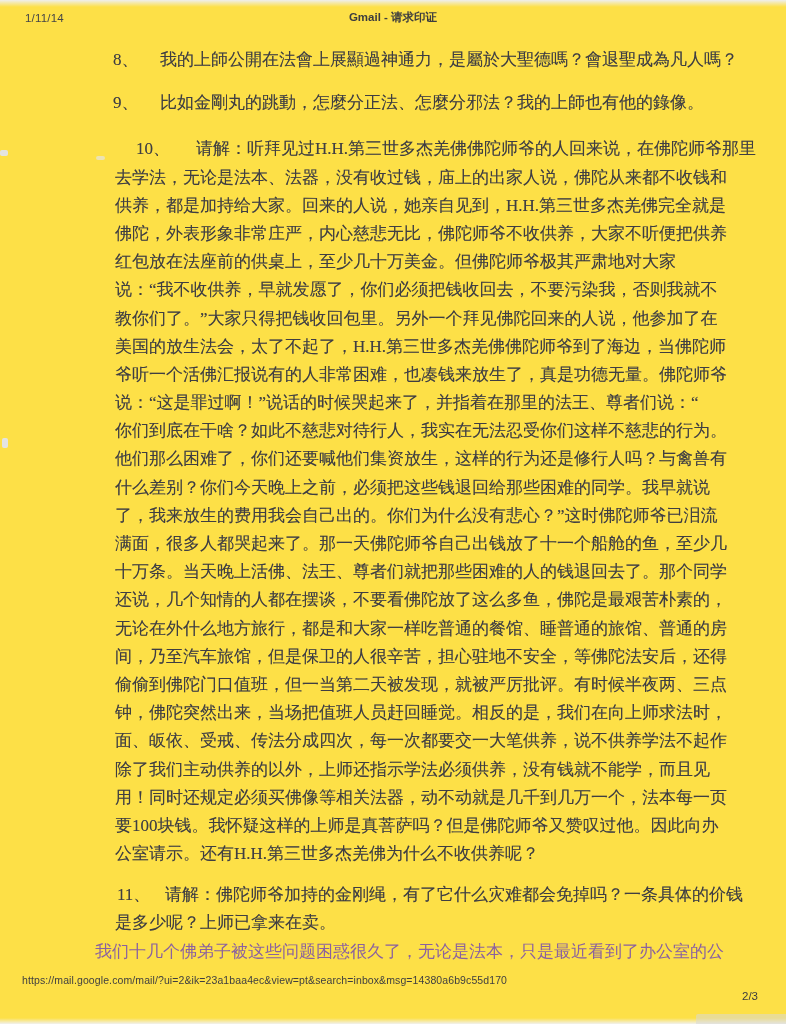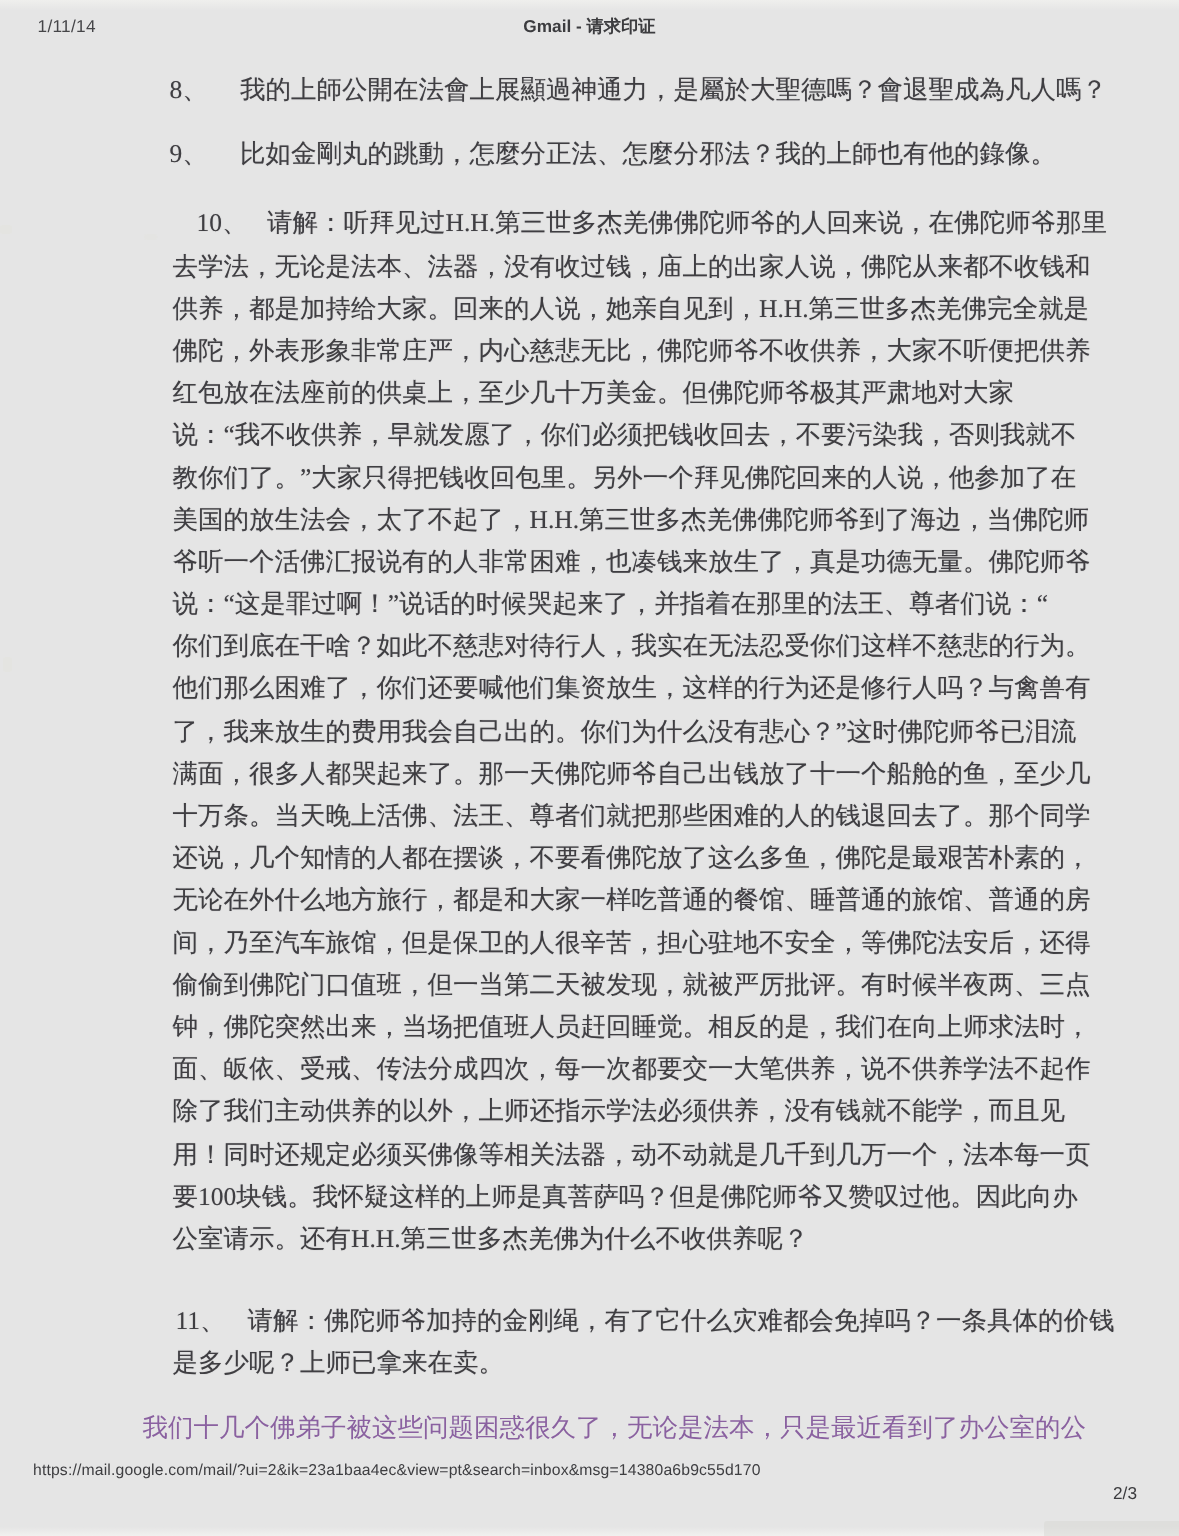--- a/index.html
+++ b/index.html
@@ -1,21 +1,21 @@
 <!DOCTYPE html>
 <html><head>
 <meta charset="utf-8">
 <style>
   html,body{margin:0;padding:0;}
   body{
     width:786px;height:1024px;position:relative;overflow:hidden;
     background:#ffffff;
     font-family:"Liberation Serif","DejaVu Serif",serif;
   }
-  .page{position:absolute;inset:0;background:#e5e5e5;}
+  .page{position:absolute;inset:0;background:#fde047;}
   
   .edge-top{position:absolute;left:0;top:0;width:786px;height:7px;
     background:linear-gradient(180deg,#efefed,rgba(255,255,255,0));}
   .edge-bottom{position:absolute;left:0;bottom:0;width:786px;height:6px;
     background:linear-gradient(0deg,#f1f1ef,rgba(255,255,255,0));}
   .smudge-br{position:absolute;right:0;bottom:0;width:90px;height:10px;
     background:#d9d9d6;opacity:.55;border-radius:2px 0 0 0;}
   .speck{position:absolute;background:#e4e4e1;border-radius:2px;}
   .speck.s1{left:0;top:150px;width:8px;height:6px;}
   .speck.s2{left:2px;top:438px;width:6px;height:10px;}
@@ -28,22 +28,22 @@
     font-family:"Liberation Sans","DejaVu Sans",sans-serif;}
 
   .content{position:absolute;left:115px;top:46px;width:640px;color:#3f3e42;
     text-shadow:0 0 .6px rgba(80,80,84,.45);}
   .para{margin:0;}
   .para .line{white-space:nowrap;font-size:17px;line-height:28.2px;height:28.2px;}
   .qnum{display:inline-block;vertical-align:top;}
   
   .p0{margin-top:0;}           .p0 .qnum{width:47px;margin-left:-2px;}
   .p1{margin-top:15px;}        .p1 .qnum{width:47px;margin-left:-2px;}
-  .p2{margin-top:18px;}        .p2 .qnum{width:60px;margin-left:3px;text-align:center;}
-  .p3{margin-top:27px;}        .p3 .qnum{width:48px;margin-left:2px;}
+  .p2{margin-top:18px;}        .p2 .qnum{width:60px;margin-left:21px;}
+  .p3{margin-top:13px;}        .p3 .qnum{width:48px;margin-left:2px;}
 
   .closing-note{position:absolute;left:95px;top:940px;white-space:nowrap;
     font-size:17px;line-height:24px;font-weight:500;}
 
   .ftr-url{position:absolute;left:22px;top:974px;font-size:10.5px;color:#3e3e41;
     font-family:"Liberation Sans","DejaVu Sans",sans-serif;letter-spacing:.1px;}
   .ftr-page{position:absolute;right:28px;top:990px;font-size:11.5px;color:#3b3b3e;
     font-family:Liberation Sans, sans-serif;}
 </style>
 </head>
@@ -73,20 +73,21 @@
         <div class="line">供养，都是加持给大家。回来的人说，她亲自见到，H.H.第三世多杰羌佛完全就是</div>
         <div class="line">佛陀，外表形象非常庄严，内心慈悲无比，佛陀师爷不收供养，大家不听便把供养</div>
         <div class="line">红包放在法座前的供桌上，至少几十万美金。但佛陀师爷极其严肃地对大家</div>
         <div class="line">说：“我不收供养，早就发愿了，你们必须把钱收回去，不要污染我，否则我就不</div>
         <div class="line">教你们了。”大家只得把钱收回包里。另外一个拜见佛陀回来的人说，他参加了在</div>
         <div class="line">美国的放生法会，太了不起了，H.H.第三世多杰羌佛佛陀师爷到了海边，当佛陀师</div>
         <div class="line">爷听一个活佛汇报说有的人非常困难，也凑钱来放生了，真是功德无量。佛陀师爷</div>
         <div class="line">说：“这是罪过啊！”说话的时候哭起来了，并指着在那里的法王、尊者们说：“</div>
         <div class="line">你们到底在干啥？如此不慈悲对待行人，我实在无法忍受你们这样不慈悲的行为。</div>
         <div class="line">他们那么困难了，你们还要喊他们集资放生，这样的行为还是修行人吗？与禽兽有</div>
+        <div class="line">什么差别？你们今天晚上之前，必须把这些钱退回给那些困难的同学。我早就说</div>
         <div class="line">了，我来放生的费用我会自己出的。你们为什么没有悲心？”这时佛陀师爷已泪流</div>
         <div class="line">满面，很多人都哭起来了。那一天佛陀师爷自己出钱放了十一个船舱的鱼，至少几</div>
         <div class="line">十万条。当天晚上活佛、法王、尊者们就把那些困难的人的钱退回去了。那个同学</div>
         <div class="line">还说，几个知情的人都在摆谈，不要看佛陀放了这么多鱼，佛陀是最艰苦朴素的，</div>
         <div class="line">无论在外什么地方旅行，都是和大家一样吃普通的餐馆、睡普通的旅馆、普通的房</div>
         <div class="line">间，乃至汽车旅馆，但是保卫的人很辛苦，担心驻地不安全，等佛陀法安后，还得</div>
         <div class="line">偷偷到佛陀门口值班，但一当第二天被发现，就被严厉批评。有时候半夜两、三点</div>
         <div class="line">钟，佛陀突然出来，当场把值班人员赶回睡觉。相反的是，我们在向上师求法时，</div>
         <div class="line">面、皈依、受戒、传法分成四次，每一次都要交一大笔供养，说不供养学法不起作</div>
         <div class="line">除了我们主动供养的以外，上师还指示学法必须供养，没有钱就不能学，而且见</div>

